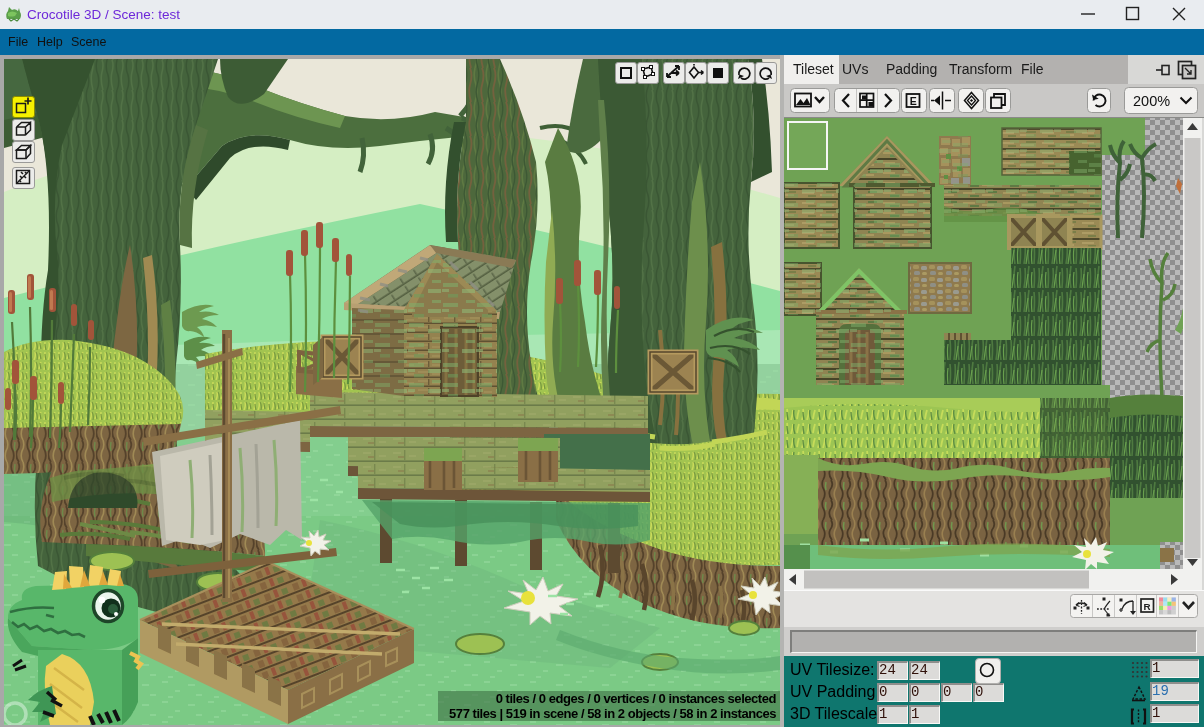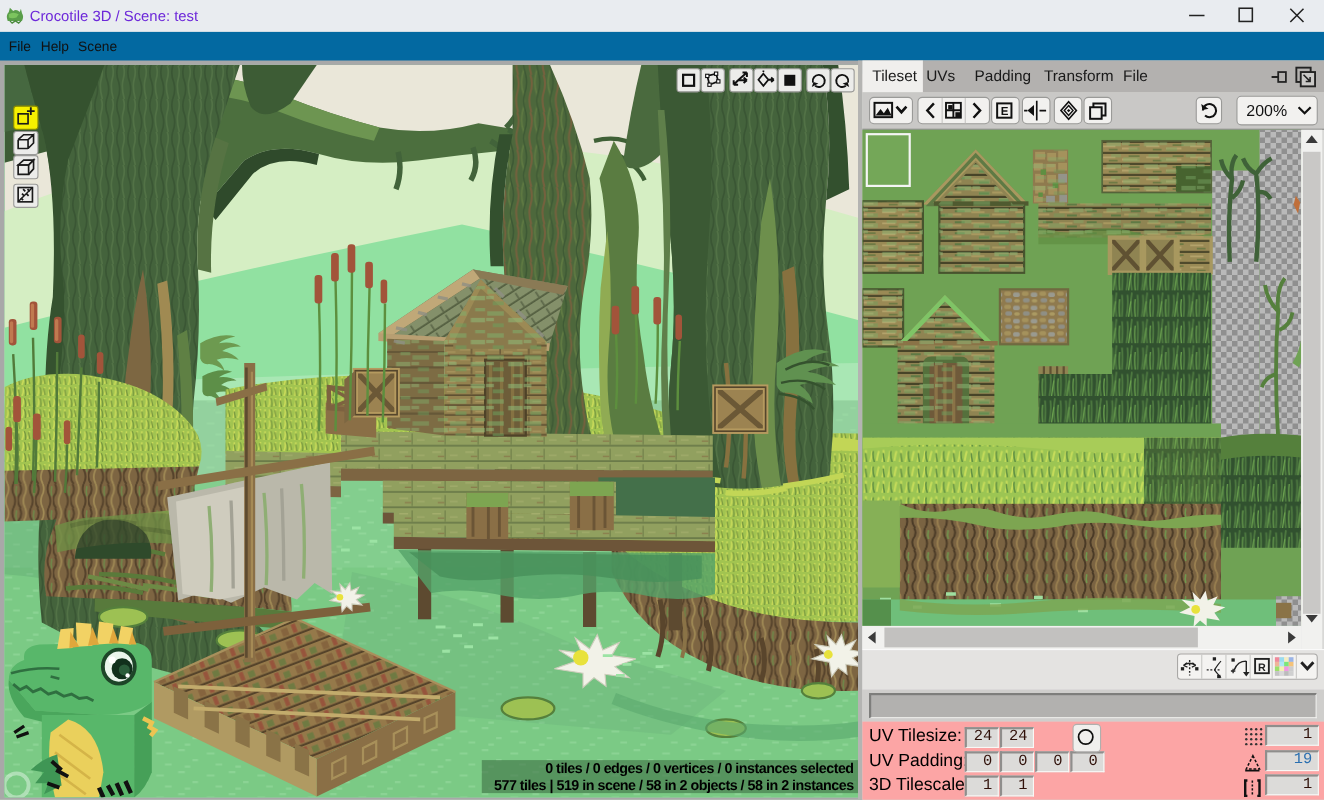--- a/index.html
+++ b/index.html
@@ -15,35 +15,35 @@
   #viewport{left:4px;top:59px;width:776px;height:666px;overflow:hidden;background:#8fd49c;}
   
   .ltb{position:absolute;left:8px;width:23px;height:22px;background:#ececea;border:1px solid #9a9a98;border-radius:3px;box-sizing:border-box;}
   
   .ttb{position:absolute;top:3px;width:22px;height:22px;background:#ececea;border:1px solid #9a9a98;border-radius:3px;box-sizing:border-box;}
   
   #status{left:438px;top:691px;width:342px;height:30px;background:rgba(62,112,68,0.60);color:#000000;font-size:13px;letter-spacing:-0.45px;text-align:right;line-height:15px;padding-right:4px;box-sizing:border-box;font-weight:bold;}
   
   #divider{left:780px;top:55px;width:4px;height:672px;background:#b4b4b2;}
   #rpanel{left:784px;top:55px;width:420px;height:672px;background:#d8d8d6;}
-  #tabrow{left:784px;top:55px;width:420px;height:29px;background:#b3b1af;}
+  #tabrow{left:784px;top:55px;width:344px;height:29px;background:#b3b1af;}
   .tab{position:absolute;top:0;height:29px;font-size:14px;color:#1a1a1a;padding-top:6px;box-sizing:border-box;}
   #tabactive{left:0px;top:0px;width:55px;height:29px;background:#f0efed;}
   #toolrow{left:784px;top:84px;width:420px;height:34px;background:#c9c8c6;border-bottom:1px solid #8a8a88;box-sizing:border-box;}
   #tcanvas{left:784px;top:118px;width:399px;height:451px;background:#6fa254;overflow:hidden;}
   
   #vscroll{left:1183px;top:118px;width:19px;height:472px;background:#f2f2f0;}
   #hscroll{left:784px;top:569px;width:399px;height:21px;background:#f2f2f0;}
   
   #iconrow{left:784px;top:590px;width:420px;height:37px;background:#e4e3e1;border-top:1px solid #fafafa;box-sizing:border-box;}
   #progarea{left:784px;top:627px;width:420px;height:29px;background:#cfcecc;}
   #progbar{left:790px;top:630px;width:407px;height:23px;background:#b2b1af;border-top:2px solid #7e7e7c;border-left:2px solid #7e7e7c;border-bottom:1px solid #f5f5f3;border-right:1px solid #f5f5f3;box-sizing:border-box;}
-  #ctrlarea{left:784px;top:656px;width:420px;height:71px;background:#fca5a5;}
+  #ctrlarea{left:784px;top:656px;width:420px;height:71px;background:#0f766e;}
   .lbl{position:absolute;font-size:16px;color:#000;}
-  .inp{position:absolute;height:19px;background:#dcdbd9;border-top:2px solid #8f8e8c;border-left:2px solid #8f8e8c;border-bottom:1px solid #f8f8f6;border-right:1px solid #f8f8f6;box-sizing:border-box;font-family:"Liberation Mono",monospace;font-size:14px;text-align:right;padding-right:5px;line-height:15px;color:#30110a;}
+  .inp{position:absolute;height:19px;background:#dcdbd9;border-top:2px solid #8f8e8c;border-left:2px solid #8f8e8c;border-bottom:1px solid #f8f8f6;border-right:1px solid #f8f8f6;box-sizing:border-box;font-family:"Liberation Mono",monospace;font-size:14px;text-align:left;padding-right:5px;line-height:15px;color:#30110a;}
 </style>
 </head>
 <body>
 
 <div class="abs" id="titlebar"></div>
 <svg class="abs" style="left:5px;top:6px" width="17" height="16" viewBox="0 0 17 16">
   <path d="M2 13 Q0 8 3 5 L4 1 L7 4 Q10 2 13 5 L14 2 L15 6 Q17 9 15 13 Z" fill="#5a9e4a"></path>
   <path d="M3 7 Q7 4 12 7 L10 10 Q6 11 3 10 Z" fill="#7cc45e"></path>
   <path d="M4 13 l2 2 3 -2 3 2 2 -2" stroke="#4a8a3c" stroke-width="1.2" fill="none"></path>
 </svg>

